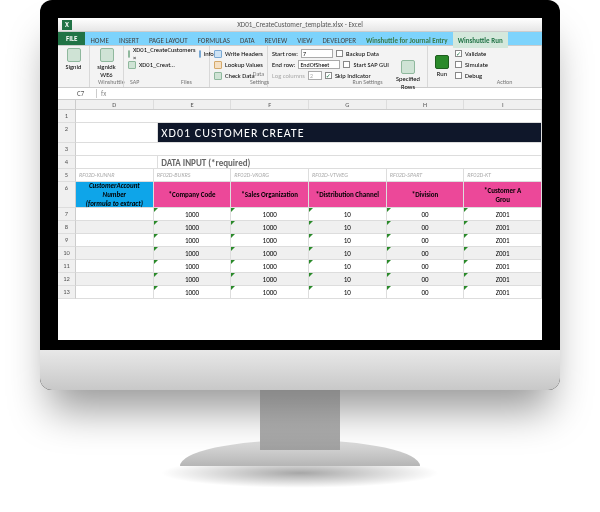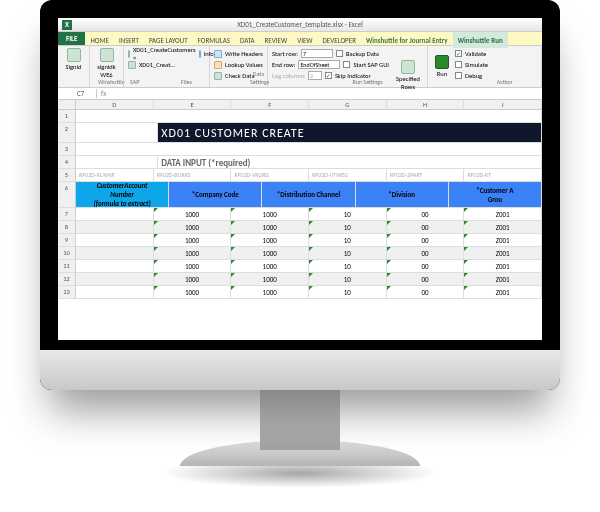--- a/index.html
+++ b/index.html
@@ -61,21 +61,21 @@
   .titlebar .xl {
     width: 10px; height: 10px; background: #217346; color: #fff;
     display: flex; align-items: center; justify-content: center;
     font-weight: bold; font-size: 7px; margin-right: 4px;
   }
   .titlebar .title { position: absolute; left: 50%; transform: translateX(-50%); }
 
   
   .tabs {
     height: 14px;
-    background: #fef9c3;
+    background: #7dd3fc;
     border-bottom: 1px solid #ccc;
     display: flex; align-items: stretch;
     font-size: 7px;
   }
   .tabs .file {
     background: #217346; color: #fff;
     padding: 0 8px; display: flex; align-items: center;
     font-weight: 600;
   }
   .tabs .tab { padding: 8px 5px; display: flex; align-items: center; color: #444; }
@@ -129,21 +129,21 @@
   
   .grid { position:relative; }
   .grow { display:flex; height:13px; }
   .grow .rnum { width:18px; border-right:1px solid #ccc; border-bottom:1px solid #ddd; background:#f0f0f0; font-size:6.5px; color:#555; text-align:center; line-height:13px; }
   .gcell { flex:1; border-right:1px solid #ddd; border-bottom:1px solid #ddd; font-size:7px; padding:0 3px; display:flex; align-items:center; position:relative; }
   .gcell.center { justify-content:center; }
 
   .banner { background:#0f172a; color:#fff; font-size:12px; font-weight:300; letter-spacing:1px; }
   .section-hdr { color:#666; font-size:9px; font-weight:600; }
   .tech { color:#aaa; font-style:italic; font-size:6px; }
-  .th { background:#3b82f6; font-weight:600; font-size:7px; justify-content:center; text-align:center; }
+  .th { background:#ec4899; font-weight:600; font-size:7px; justify-content:center; text-align:center; }
   .th.purple { background:#0ea5e9; font-style:italic; font-weight:600; }
   .alt { background:#f0f0f0; }
   .green-tri::before {
     content:""; position:absolute; top:0; left:0;
     border-top:4px solid #2a8a2a; border-right:4px solid transparent;
   }
 </style>
 </head>
 <body>
 
@@ -316,20 +316,21 @@
         <div class="gcell tech">RF02D-SPART</div>
         <div class="gcell tech">RF02D-KT</div>
       </div>
 
       <div class="grow" style="height:26px">
           <div class="rnum">6</div>
         <div class="gcell th purple" style="white-space:pre-line">CustomerAccount
 Number
 (formula to extract)</div>
         <div class="gcell th">*Company Code</div>
+        <div class="gcell th">*Sales Organization</div>
         <div class="gcell th">*Distribution Channel</div>
         <div class="gcell th">*Division</div>
         <div class="gcell th" style="white-space:pre-line">*Customer A
 Grou</div>
       </div>
 
       <div id="data-rows">
           <div class="grow">
             <div class="rnum">7</div>
             <div class="gcell center"></div>

